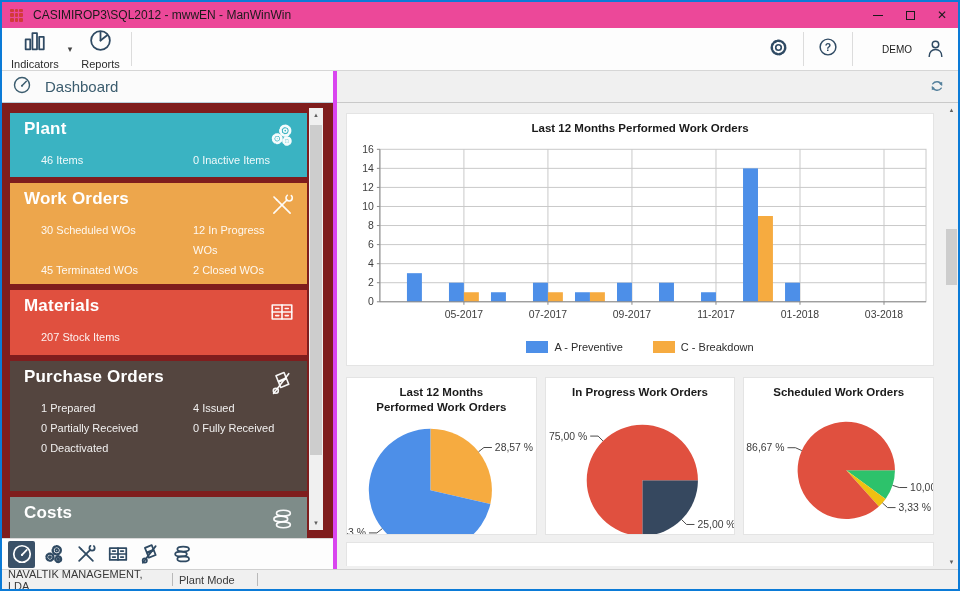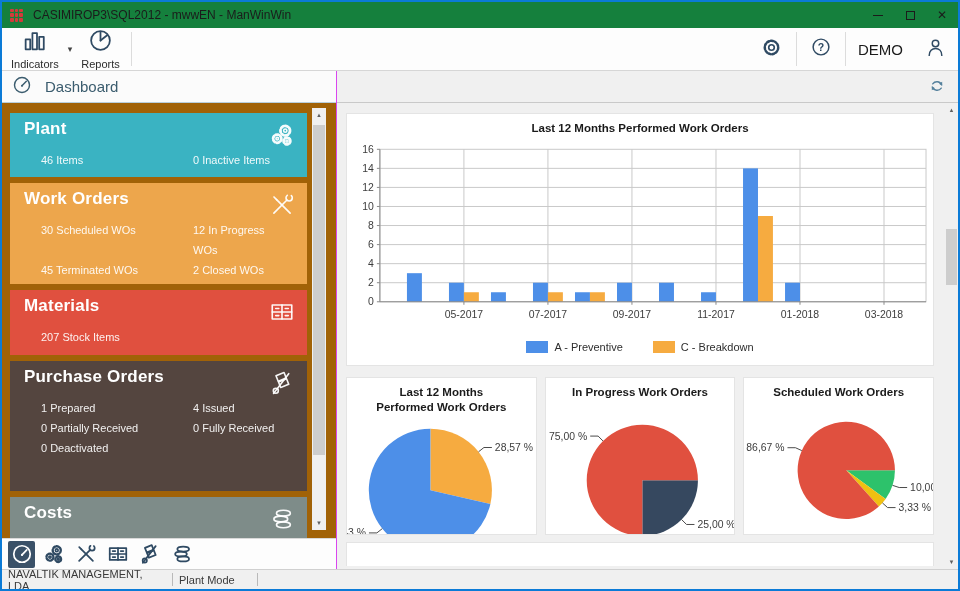--- a/index.html
+++ b/index.html
@@ -1,44 +1,44 @@
 <!DOCTYPE html>
 <html><head>
 <meta charset="utf-8">
 <style>
   html,body{margin:0;padding:0;background:#cfcfcf;font-family:"Liberation Sans",sans-serif;}
   *{box-sizing:border-box;}
   .window{width:960px;height:591px;border:2px solid #0b7bd7;background:#fff;display:flex;flex-direction:column;overflow:hidden;position:relative;}
   
-  .titlebar{height:26px;display:flex;align-items:center;background:#15803d;flex:0 0 auto;padding-left:8px;}
+  .titlebar{height:26px;display:flex;align-items:center;background:#ec4899;flex:0 0 auto;padding-left:8px;}
   .appicon{width:13px;height:13px;display:grid;grid-template-columns:repeat(3,1fr);grid-template-rows:repeat(3,1fr);gap:1px;}
   .appicon span{background:#d23a3a;border-radius:1px;}
   .wtitle{margin-left:10px;font-size:12px;color:#1b1b1b;}
   .wincontrols{margin-left:auto;display:flex;height:100%;}
   .wbtn{width:32px;height:100%;display:flex;align-items:center;justify-content:center;color:#1b1b1b;font-size:12px;cursor:default;}
   .wbtn .min{width:10px;border-top:1px solid #1b1b1b;display:block;}
   .wbtn .max{width:9px;height:9px;border:1px solid #1b1b1b;display:block;}
   
   .toolbar{height:42px;background:#fdfdfd;display:flex;align-items:stretch;padding:1px 8px 1px 2px;flex:0 0 auto;}
   .tbtn{display:flex;flex-direction:column;align-items:center;justify-content:center;padding:1px 7px;color:#2c2c2c;}
   .tbtn .lbl{font-size:11px;margin-top:1px;}
   .tbtn .ic{color:#2f4a63;}
   .caret{display:flex;align-items:center;font-size:9px;color:#444;padding:0 2px;}
   .vsep{width:1px;background:#dcdcdc;margin:3px 4px;}
   .tb-right{margin-left:auto;display:flex;align-items:stretch;}
   .ibtn{display:flex;align-items:center;justify-content:center;padding:0 9px;color:#2f4a63;}
-  .userbtn{display:flex;align-items:center;gap:22px;padding:0 4px 0 8px;color:#1b1b1b;font-size:15px;}
+  .userbtn{display:flex;align-items:center;gap:13px;padding:0 4px 0 8px;color:#1b1b1b;font-size:10px;margin-left:17px;}
   .userbtn .ic{color:#2f4a63;}
   .topline{height:1px;background:#d6d6d6;flex:0 0 auto;}
   
   .mainrow{flex:1 1 auto;display:flex;min-height:0;}
-  .leftcol{width:335px;flex:0 0 auto;display:flex;flex-direction:column;background:#fbfbfb;border-right:1px solid #d946ef;}
+  .leftcol{width:335px;flex:0 0 auto;display:flex;flex-direction:column;background:#fbfbfb;border-right:4px solid #d946ef;}
   .left-header{height:32px;flex:0 0 auto;display:flex;align-items:center;padding-left:10px;background:#fbfbfb;border-bottom:1px solid #b9cfdb;color:#3b5c6e;}
   .left-header .ttl{font-size:15px;margin-left:13px;}
-  .cards-wrap{flex:1 1 auto;position:relative;overflow:hidden;background:#a16207;}
+  .cards-wrap{flex:1 1 auto;position:relative;overflow:hidden;background:#7f1d1d;}
   .cards-inner{padding:10px 0 0 8px;}
   .card{width:297px;margin-bottom:6px;color:#fff;overflow:hidden;}
   .chead{display:flex;justify-content:space-between;align-items:flex-start;padding:6px 12px 2px 14px;}
   .ctitle{font-size:17px;font-weight:bold;letter-spacing:.2px;}
   .chead .ic{color:rgba(255,255,255,.95);margin-top:3px;}
   .crow{display:grid;grid-template-columns:152px 1fr;padding:0 31px;font-size:11px;line-height:20px;color:rgba(255,255,255,.92);}
   .crow.cols{grid-template-columns:1fr 1fr;text-align:center;margin-top:13px;}
   .card-plant{height:64px;} .card-workorders{height:101px;} .card-materials{height:65px;}
   .card-purchaseorders{height:130px;} .card-costs{height:76px;}
   

